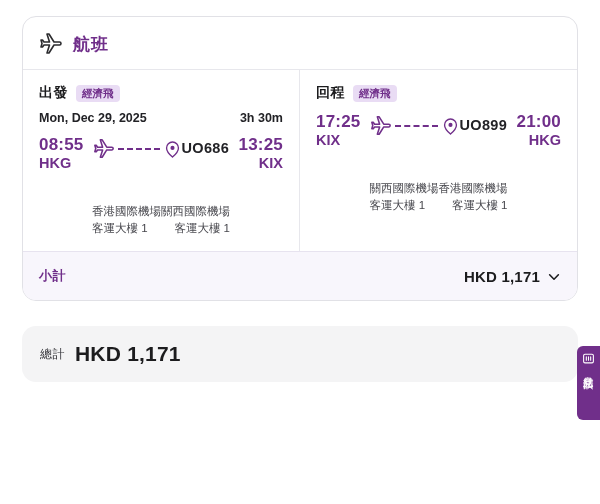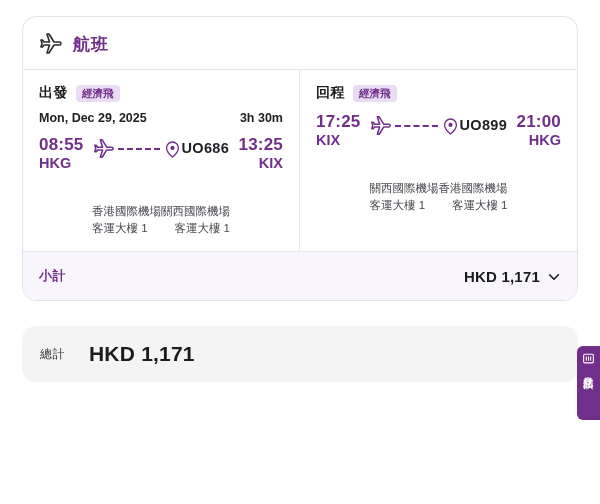--- a/index.html
+++ b/index.html
@@ -49,21 +49,21 @@
 
   .subtotal-row { display:flex; align-items:flex-end; justify-content:space-between;
                   background:#f8f6fc; border-top:1px solid #e7e3ef;
                   border-radius:0 0 13px 13px; padding:15px 16px; cursor:pointer; }
   .subtotal-label { font-size:13px; font-weight:bold; color:#702f8a; letter-spacing:0.5px; }
   .subtotal-right { display:flex; align-items:center; gap:7px; }
   .subtotal-amount { font-size:15px; font-weight:bold; color:#1c1c1e; letter-spacing:0.2px; }
 
   
   .total-box { margin:25px 22px 0 22px; background:#f4f4f5; border-radius:14px;
-               padding:16px 18px; display:flex; align-items:center; gap:24px; }
+               padding:16px 18px; display:flex; align-items:center; gap:10px; }
   .total-label { font-size:12px; color:#37373c; letter-spacing:0.5px; }
   .total-amount { font-size:21px; font-weight:bold; color:#1c1c1e; letter-spacing:0.2px; }
 
   
   .feedback-tab { position:absolute; right:0; top:330px; width:23px; height:74px;
                   background:#702f8a; border-radius:6px 0 0 6px; border:none; cursor:pointer;
                   display:flex; flex-direction:column; align-items:center; gap:3px; padding-top:6px; }
   .feedback-text { writing-mode:vertical-rl; text-orientation:upright; color:#ffffff;
                    font-size:10.5px; letter-spacing:1px; line-height:1; }
 

